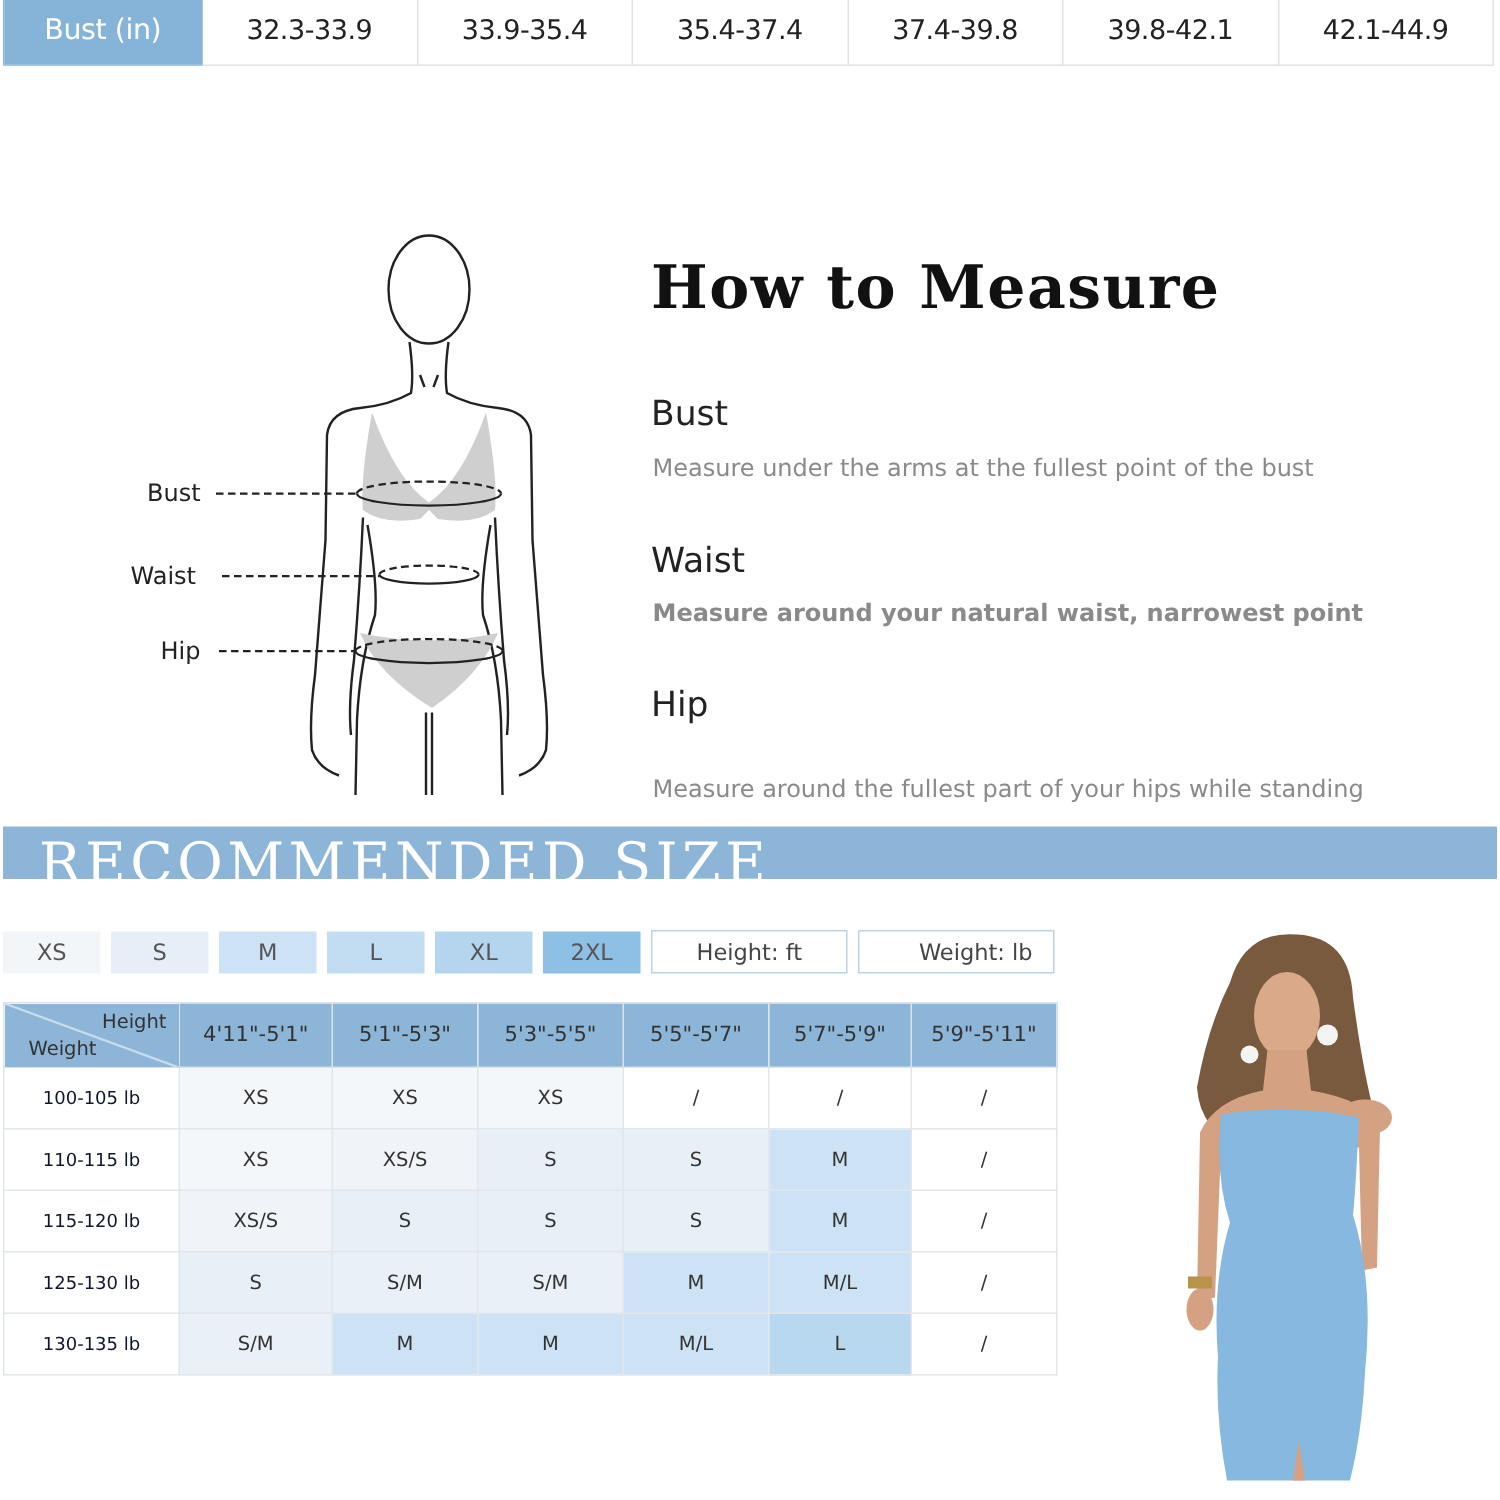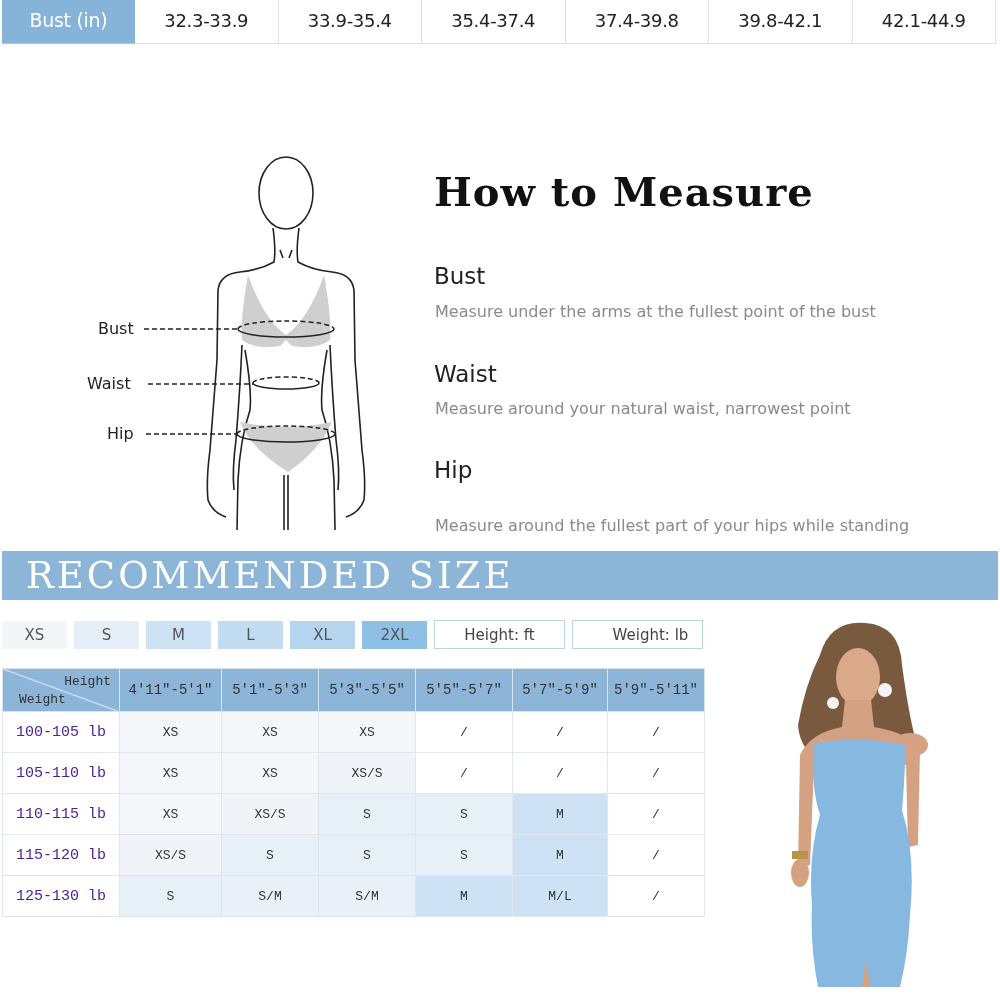--- a/index.html
+++ b/index.html
@@ -14,33 +14,33 @@
   
   .figure { position: absolute; left: 80px; top: 150px; width: 320px; height: 390px; }
   .fig-label { position: absolute; font-size: 16px; color: #222; font-family: "DejaVu Sans", sans-serif; }
 
   
   .howto-title { position: absolute; left: 434px; top: 168px; font-family: "DejaVu Serif", serif; font-size: 40px; color: #111; letter-spacing: 1px; font-weight: bold; }
   .m-head { position: absolute; left: 434px; font-size: 23px; color: #222; }
   .m-desc { position: absolute; left: 435px; font-size: 16px; color: #8a8a8a; text-align: right; }
 
   
-  .banner { position: absolute; left: 2px; top: 551px; width: 996px; height: 49px; background: #8cb5d7; }
+  .banner { position: absolute; left: 2px; top: 551px; width: 996px; height: 35px; background: #8cb5d7; }
   .banner-text { position: absolute; left: 24px; top: 3px; font-family: "DejaVu Serif", serif; font-size: 37px; color: #ffffff; letter-spacing: 3px; }
 
   
   .legend { position: absolute; top: 621px; left: 2px; display: flex; gap: 7px; }
   .swatch { width: 65px; height: 28px; display: flex; align-items: center; justify-content: center; font-size: 15px; color: #555; }
   .legend-box { position: absolute; top: 620px; height: 29px; border: 1px solid #bcd3e6; background: #fff; display: flex; align-items: center; justify-content: center; font-size: 15px; color: #444; }
 
   
-  .grid { position: absolute; left: 2px; top: 668px; width: 702px; border-collapse: collapse; table-layout: fixed; font-family: Liberation Mono, monospace; }
+  .grid { position: absolute; left: 2px; top: 668px; width: 702px; border-collapse: collapse; table-layout: fixed; }
   .grid th { height: 43px; background: #8cb5d7; color: #333; font-weight: normal; font-size: 14px; border: 1px solid #d8e3ec; }
   .grid td { height: 41px; text-align: center; font-size: 13px; color: #333; border: 1px solid #e1e6ea; }
-  .grid td.wlabel { background: #fff; font-size: 15px; color: #4c1d95; }
+  .grid td.wlabel { background: #fff; font-size: 12px; color: #0f172a; }
   .corner { position: relative; }
   .corner .h { position: absolute; right: 8px; top: 5px; font-size: 13px; }
   .corner .w { position: absolute; left: 16px; bottom: 4px; font-size: 13px; text-align: center; }
   .corner svg { position: absolute; left: 0; top: 0; }
 
   
   .model { position: absolute; left: 770px; top: 615px; width: 180px; height: 385px; }
 </style>
 </head>
 <body>
@@ -99,21 +99,21 @@
   </svg>
   <span class="fig-label" style="left:18px; top:169px;">Bust</span>
   <span class="fig-label" style="left:7px; top:224px;">Waist</span>
   <span class="fig-label" style="left:27px; top:274px;">Hip</span>
 </div>
 
 <div class="howto-title">How to Measure</div>
 <div class="m-head" style="top:263px;">Bust</div>
 <div class="m-desc" style="top:302px;">Measure under the arms at the fullest point of the bust</div>
 <div class="m-head" style="top:361px;">Waist</div>
-<div class="m-desc" style="top:399px;">Measure around your natural waist, narrowest point</div>
+<div class="m-desc" style="top:399px;font-weight:bold;">Measure around your natural waist, narrowest point</div>
 <div class="m-head" style="top:457px;">Hip</div>
 <div class="m-desc" style="top:516px;">Measure around the fullest part of your hips while standing</div>
 
 <div class="banner">
   <span class="banner-text">RECOMMENDED SIZE</span>
 </div>
 
 <div class="legend" id="legend">
     <div class="swatch" style="background: rgb(243, 246, 249);">XS</div>
     <div class="swatch" style="background: rgb(230, 239, 248);">S</div>
@@ -156,29 +156,20 @@
       <tr>
         <td class="wlabel">100-105 lb</td>
         <td style="background: rgb(244, 247, 250);">XS</td>
         <td style="background: rgb(244, 247, 250);">XS</td>
         <td style="background: rgb(244, 247, 250);">XS</td>
         <td style="background: rgb(255, 255, 255);">/</td>
         <td style="background: rgb(255, 255, 255);">/</td>
         <td style="background: rgb(255, 255, 255);">/</td>
       </tr>
       <tr>
-        <td class="wlabel">105-110 lb</td>
-        <td style="background: rgb(244, 247, 250);">XS</td>
-        <td style="background: rgb(244, 247, 250);">XS</td>
-        <td style="background: rgb(240, 244, 248);">XS/S</td>
-        <td style="background: rgb(255, 255, 255);">/</td>
-        <td style="background: rgb(255, 255, 255);">/</td>
-        <td style="background: rgb(255, 255, 255);">/</td>
-      </tr>
-      <tr>
         <td class="wlabel">110-115 lb</td>
         <td style="background: rgb(244, 247, 250);">XS</td>
         <td style="background: rgb(240, 244, 248);">XS/S</td>
         <td style="background: rgb(231, 239, 247);">S</td>
         <td style="background: rgb(231, 239, 247);">S</td>
         <td style="background: rgb(205, 227, 245);">M</td>
         <td style="background: rgb(255, 255, 255);">/</td>
       </tr>
       <tr>
         <td class="wlabel">115-120 lb</td>
@@ -189,20 +180,29 @@
         <td style="background: rgb(205, 227, 245);">M</td>
         <td style="background: rgb(255, 255, 255);">/</td>
       </tr>
       <tr>
         <td class="wlabel">125-130 lb</td>
         <td style="background: rgb(231, 239, 247);">S</td>
         <td style="background: rgb(233, 240, 247);">S/M</td>
         <td style="background: rgb(233, 240, 247);">S/M</td>
         <td style="background: rgb(205, 227, 245);">M</td>
         <td style="background: rgb(205, 227, 245);">M/L</td>
+        <td style="background: rgb(255, 255, 255);">/</td>
+      </tr>
+      <tr>
+        <td class="wlabel">130-135 lb</td>
+        <td style="background: rgb(233, 240, 247);">S/M</td>
+        <td style="background: rgb(205, 227, 245);">M</td>
+        <td style="background: rgb(205, 227, 245);">M</td>
+        <td style="background: rgb(205, 227, 245);">M/L</td>
+        <td style="background: rgb(184, 216, 239);">L</td>
         <td style="background: rgb(255, 255, 255);">/</td>
       </tr>
     </tbody>
 </table>
 
 <div class="model">
   <svg width="180" height="385" viewBox="0 0 180 385">
 
     <path d="M50 40 Q60 5 95 8 Q130 10 132 50 Q140 110 150 140 L120 150 L60 150 Q30 140 28 110 Q35 70 50 40 Z" fill="#7a5a3e"></path>
 

